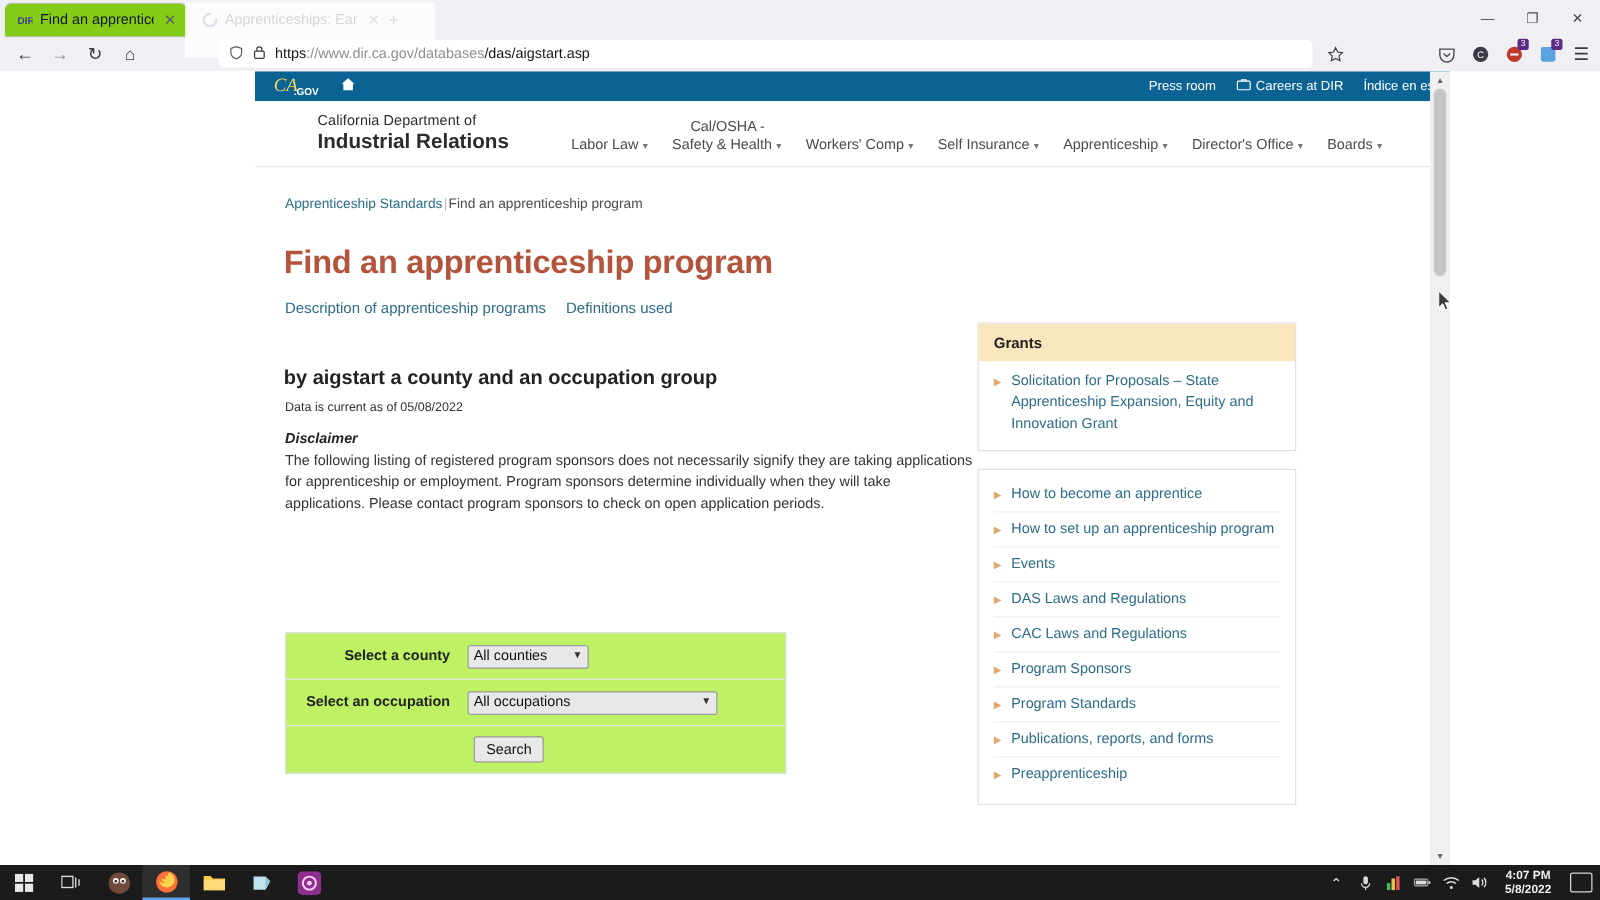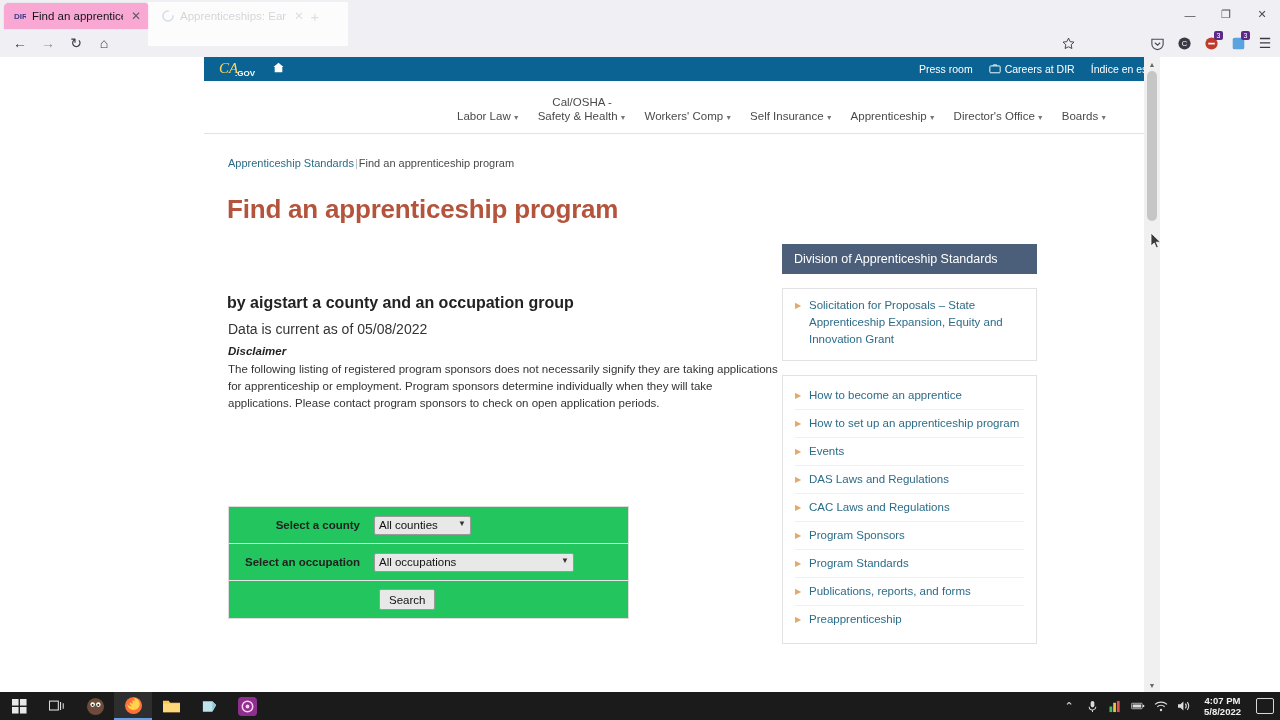--- a/index.html
+++ b/index.html
@@ -18,21 +18,21 @@
 
   .tabstrip { position:absolute; left:0; top:0; width:1280px; height:29px; }
   .tab {
     position:absolute; top:3px; height:26px;
     display:flex; align-items:center; gap:6px;
     padding:0 6px 0 9px;
     border-radius:5px 5px 0 0;
     font-size:11.5px; color:#15141a;
     white-space:nowrap; overflow:hidden;
   }
-  .tab.active { left:4px; width:145px; background:#f9a8d4; box-shadow:0 0 1px rgba(0,0,0,.25); }
+  .tab.active { left:4px; width:145px; background:#84cc16; box-shadow:0 0 1px rgba(0,0,0,.25); }
   .tab.inactive { left:152px; width:160px; background:transparent; color:#2b2a33; }
   .tab-favicon { width:13px; height:13px; flex:0 0 13px; display:flex; align-items:center; justify-content:center; }
   .tab-title { overflow:hidden; text-overflow:clip; flex:1 1 auto; font-size:11.5px; }
   .tab-close { flex:0 0 14px; text-align:center; font-size:12px; color:#5b5b66; line-height:1; }
   .newtab { position:absolute; left:305px; top:7px; width:20px; height:20px; text-align:center; line-height:19px; font-size:15px; color:#5b5b66; }
 
   .wincontrols { position:absolute; right:0; top:0; height:29px; display:flex; }
   .wincontrol { width:36px; height:29px; display:flex; align-items:center; justify-content:center; color:#4a4a53; font-size:11px; }
 
   .navbar { position:absolute; left:0; top:29px; width:1280px; height:28px; display:flex; align-items:center; }
@@ -86,26 +86,26 @@
   .crumb-sep { color:#bbb; }
   .crumb-cur { color:#4a4a4a; }
 
   h1.page-title { position:absolute; left:23px; top:60px; margin:0; font-size:26px; font-weight:bold; color:#b4543c; letter-spacing:-.2px; }
 
   .sublinks { position:absolute; left:24px; top:105px; display:flex; gap:16px; font-size:12px; }
   .sublink { color:#2c6c88; }
 
   h2.search-head { position:absolute; left:23px; top:133px; margin:0; font-size:16px; font-weight:bold; color:#222; line-height:24px; width:480px; }
 
-  .data-current { position:absolute; left:24px; top:187px; font-size:14px; color:#333; }
+  .data-current { position:absolute; left:24px; top:187px; font-size:10px; color:#333; }
   .disc-title { position:absolute; left:24px; top:211px; font-size:11.5px; font-weight:bold; color:#222;font-style:italic; }
   .disc-body { position:absolute; left:24px; top:227px; width:550px; font-size:11.5px; color:#333; line-height:17px; }
 
   
-  .formbox { position:absolute; left:24px; top:372px; width:401px; border:1px solid #dcdcdc; background:#22c55e; }
+  .formbox { position:absolute; left:24px; top:372px; width:401px; border:1px solid #dcdcdc; background:#bef264; }
   .formrow { display:flex; align-items:center; height:37px; border-bottom:1px solid #e6e6e6; }
   .formrow:last-child { border-bottom:none; }
   .formlabel { width:145px; text-align:right; padding-right:14px; font-size:11.5px; font-weight:bold; color:#222; }
   .selwrap { position:relative; }
   select.ui-select {
     font-family:"Liberation Sans", sans-serif; font-size:11.5px; color:#111;
     background:#e8e8e8; border:1px solid #9a9a9a; border-radius:2px;
     height:19px; padding:0 18px 0 4px;
     -webkit-appearance:none; appearance:none;
   }
@@ -191,20 +191,34 @@
     </div>
 
     <div class="navbar">
       <div style="width:6px"></div>
       <div class="navbtn enabled">←</div>
       <div class="navbtn">→</div>
       <div class="navbtn enabled">↻</div>
       <div class="navbtn enabled">⌂</div>
     </div>
 
+    <div class="urlbar">
+      <span>
+        <svg width="12" height="12" viewBox="0 0 14 14">
+            <path d="M7 1.5 L12 3.2 v4.1 c0 3-2.3 4.7-5 5.6 -2.7-.9-5-2.6-5-5.6 V3.2Z" fill="none" stroke="#5b5b66" stroke-width="1.1"></path>
+          </svg>
+      </span>
+      <span>
+        <svg width="11" height="12" viewBox="0 0 12 13">
+            <rect x="1.8" y="5.4" width="8.4" height="6.3" rx="1" fill="none" stroke="#3a3a44" stroke-width="1.1"></rect>
+            <path d="M3.8 5.4 V3.7 a2.2 2.2 0 0 1 4.4 0 V5.4" fill="none" stroke="#3a3a44" stroke-width="1.1"></path>
+          </svg>
+      </span>
+      <span class="url-text"><span>https</span><span class="url-dim">://www.dir.ca.gov/databases</span><span>/das/aigstart.asp</span></span>
+    </div>
 
     <div class="star">
       <svg width="13" height="13" viewBox="0 0 14 14">
           <path d="M7 1.2l1.8 3.8 4.1.5-3 2.8.8 4.1L7 10.5 3.3 12.4l.8-4.1-3-2.8 4.1-.5z" fill="none" stroke="#3a3a44" stroke-width="1"></path>
         </svg>
     </div>
 
     <div class="ext-icons">
       <div class="ext-ico">
         <svg width="15" height="15" viewBox="0 0 16 16">
@@ -267,20 +281,24 @@
                 <circle cx="7" cy="7" r="2.3" fill="none" stroke="#fff" stroke-width="1.3"></circle>
                 <path d="M7 .8v2M7 11.2v2M.8 7h2M11.2 7h2M2.6 2.6l1.4 1.4M10 10l1.4 1.4M11.4 2.6 10 4M4 10l-1.4 1.4" stroke="#fff" stroke-width="1.3"></path>
               </svg>
           </span>
           <span>Settings</span>
         </span>
       </div>
     </div>
 
     <div class="masthead">
+      <div class="dir-brand">
+        <div class="l1">California Department of</div>
+        <div class="l2">Industrial Relations</div>
+      </div>
 
       <div class="mainnav">
         <div class="navitem">
           <span>Labor Law</span><span class="caret">▼</span>
         </div>
         <div class="navitem">
           <div>Cal/OSHA -</div>
           <div><span>Safety &amp; Health</span><span class="caret">▼</span></div>
         </div>
         <div class="navitem">
@@ -314,20 +332,24 @@
     <div class="content">
 
       <div class="breadcrumb">
         <span class="crumb-link">Apprenticeship Standards</span>
         <span class="crumb-sep">|</span>
         <span class="crumb-cur">Find an apprenticeship program</span>
       </div>
 
       <h1 class="page-title">Find an apprenticeship program</h1>
 
+      <div class="sublinks">
+        <span class="sublink">Description of apprenticeship programs</span>
+        <span class="sublink">Definitions used</span>
+      </div>
 
       <h2 class="search-head">
         <br>
         <span>by aigstart a county and an occupation group</span>
       </h2>
 
       <div class="data-current">Data is current as of 05/08/2022</div>
       <div class="disc-title">Disclaimer</div>
       <div class="disc-body">The following listing of registered program sponsors does not necessarily signify they are taking applications for apprenticeship or employment. Program sponsors determine individually when they will take applications. Please contact program sponsors to check on open application periods.</div>
 
@@ -349,23 +371,23 @@
             </select>
             <span class="sel-arrow">▼</span>
           </div>
         </div>
         <div class="formrow">
           <button class="btn-search">Search</button>
         </div>
       </div>
 
       <div class="rail">
-        <div class="rail-head">Division of Apprenticeship Standards</div>
 
         <div class="rail-card">
+          <div class="card-title grants">Grants</div>
           <div class="card-body">
             <div class="li nolines">
               <span class="bullet">▶</span>
               <span>Solicitation for Proposals – State Apprenticeship Expansion, Equity and Innovation Grant</span>
             </div>
           </div>
         </div>
 
         <div class="rail-card">
           <div class="card-body">

